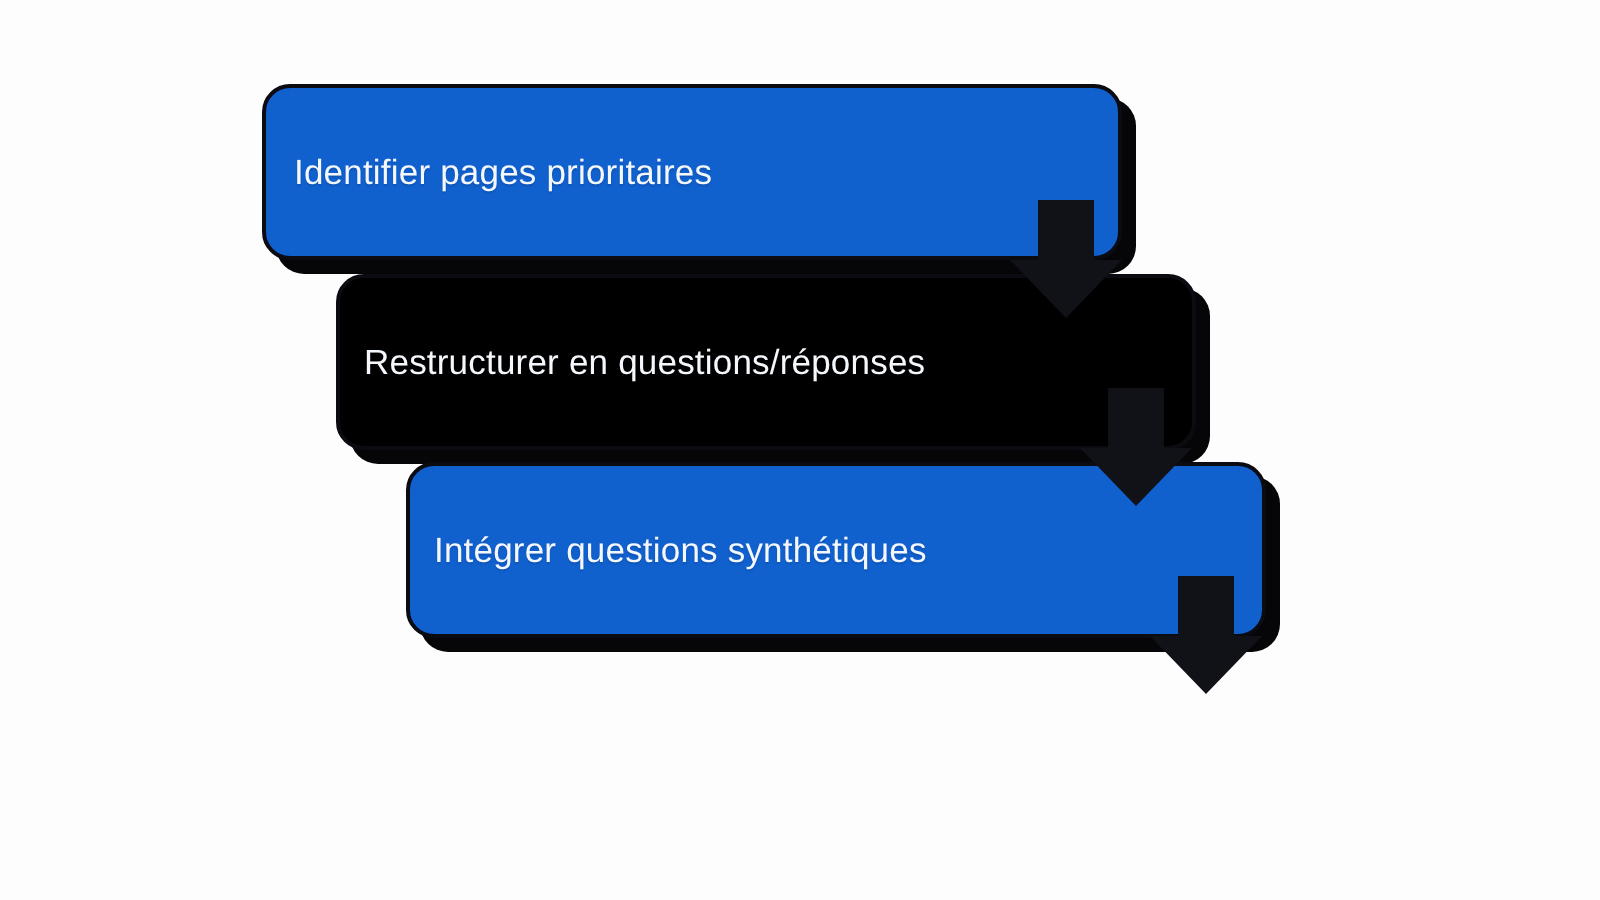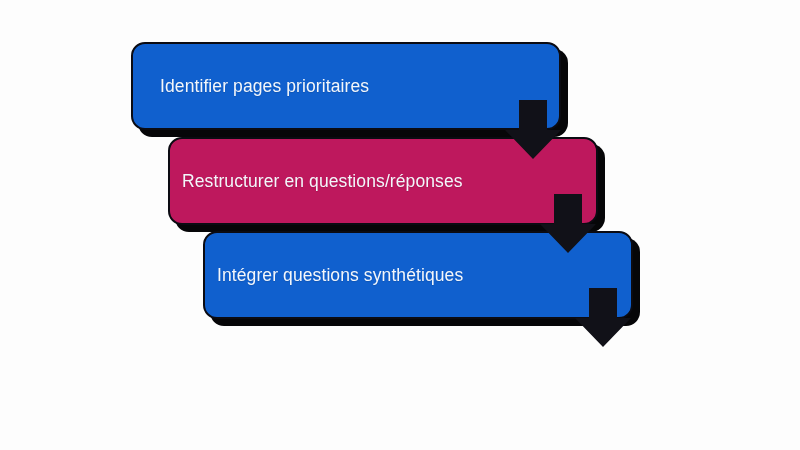--- a/index.html
+++ b/index.html
@@ -34,26 +34,26 @@
   }
 
   .flow-step .step-label {
     display: block;
     color: #f4f7fb;
     font-size: 17.5px;
     font-weight: 400;
     letter-spacing: 0.1px;
     line-height: 1.2;
     white-space: nowrap;
-    padding-left: 27px;
+    padding-left: 14px;
     text-shadow: 0 1px 1px rgba(0,0,0,0.12);
   }
 
   .step-blue   { background: #1060ce; }
-  .step-orange { background: #be185d; }
+  .step-orange { background: #000000; }
 
   
   .step-1 { left: 131px; top: 42px;  width: 430px; }
   .step-2 { left: 168px; top: 137px; width: 430px; }
   .step-3 { left: 203px; top: 231px; width: 430px; }
   .step-4 { left: 238px; top: 324px; width: 430px; }
 
   .step-2 .step-label,
   .step-3 .step-label,
   .step-4 .step-label { padding-left: 12px; }

